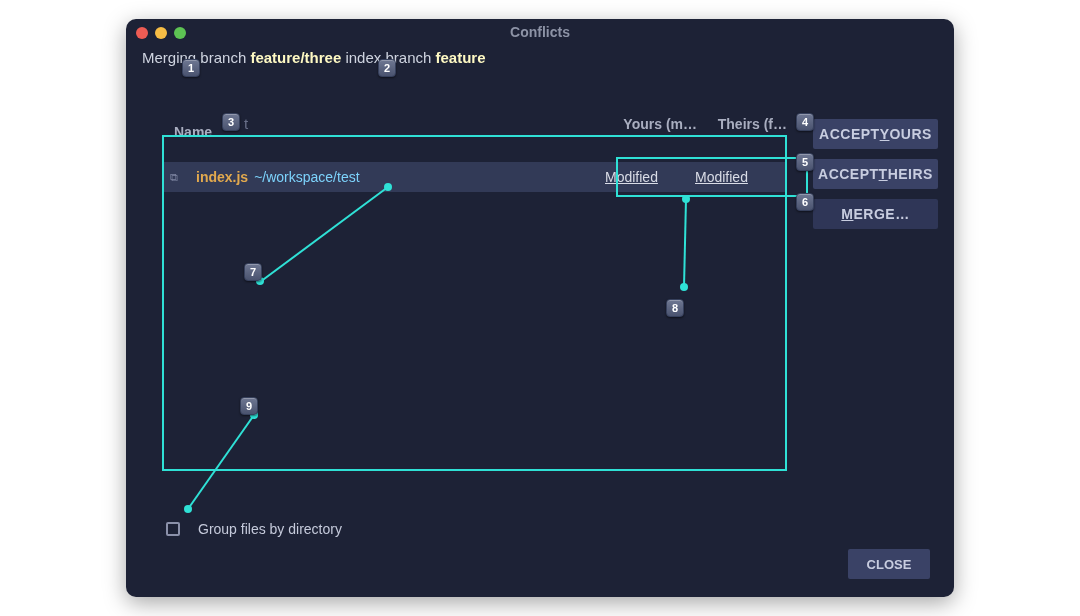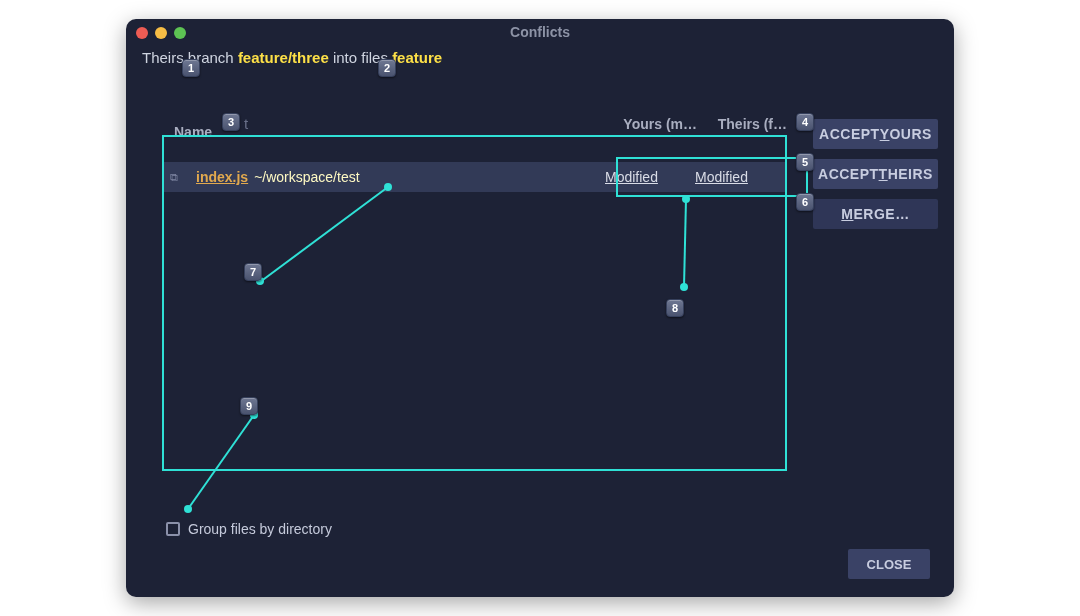--- a/index.html
+++ b/index.html
@@ -36,21 +36,21 @@
   .tl-max   { background: #5dc353; }
   .title    {
     position: absolute; left: 0; right: 0; text-align: center;
     font-size: 14px; font-weight: 600; color: #8d93a6; pointer-events: none;
   }
   .merge-line {
     padding: 4px 16px 10px 16px;
     font-size: 15px;
     color: #cfd4e0;
   }
-  .merge-line .branch { color: #fde047; font-weight: 600; }
+  .merge-line .branch { color: #fef9c3; font-weight: 600; }
 
   .file-panel {
     position: absolute;
     left: 20px; top: 26px;
     width: 625px; height: 336px;
     border: 2px solid #2fe1d6;
   }
   .col-headers {
     position: absolute;
     left: 20px; top: 0;
@@ -66,22 +66,22 @@
 
   .row {
     position: absolute;
     left: 22px; top: 52px;
     width: 621px; height: 30px;
     background: #323a57;
     display: flex; align-items: center;
     font-size: 14px;
   }
   .row .ricon { width: 20px; margin: 0 6px 0 6px; color: #7f86a2; font-size: 11px; }
-  .row .fname { color: #e2a94e; font-weight: 600; text-decoration: underline; }
-  .row .fpath { color: #fef9c3; margin-left: 6px; flex: 1; }
+  .row .fname { color: #e2a94e; font-weight: 600; }
+  .row .fpath { color: #7dd3fc; margin-left: 6px; flex: 1; }
   .row .cell  { width: 90px; color: #d9dce6; text-decoration: underline; }
 
   .status-box {
     position: absolute;
     left: 454px; top: 46px;
     width: 192px; height: 40px;
     border: 2px solid #2fe1d6;
     pointer-events: none;
   }
 
@@ -112,21 +112,21 @@
     color: #c8cde0;
     font-size: 13px; font-weight: 700;
     display: flex; align-items: center; justify-content: center;
     cursor: pointer;
     border-radius: 2px;
   }
 
   .group-row {
     position: absolute;
     left: 40px; bottom: 60px;
-    display: flex; align-items: center; gap: 8px;
+    display: flex; align-items: center; gap: 18px;
     font-size: 14px; color: #c5cadb;
   }
   .checkbox {
     width: 14px; height: 14px; border: 2px solid #8b91aa; border-radius: 2px;
     display: inline-block;
   }
 
   
   .marker {
     position: absolute;
@@ -154,21 +154,21 @@
   <div class="titlebar">
     <div class="traffic">
       <span class="tl-close"></span>
       <span class="tl-min"></span>
       <span class="tl-max"></span>
     </div>
     <div class="title">Conflicts</div>
   </div>
 
   <div class="merge-line">
-    <span>Theirs branch </span><span class="branch">feature/three</span><span> into files </span><span class="branch">feature</span>
+    <span>Merging branch </span><span class="branch">feature/three</span><span> index branch </span><span class="branch">feature</span>
   </div>
 
   <div class="col-headers" style="top:92px; left:36px; position:absolute;">
     <div class="col-name">Name</div>
     <div class="col-yours">Yours (m…</div>
     <div class="col-theirs">Theirs (f…</div>
   </div>
 
   <div class="file-panel" style="top:116px; left:36px; position:absolute;"></div>
 

